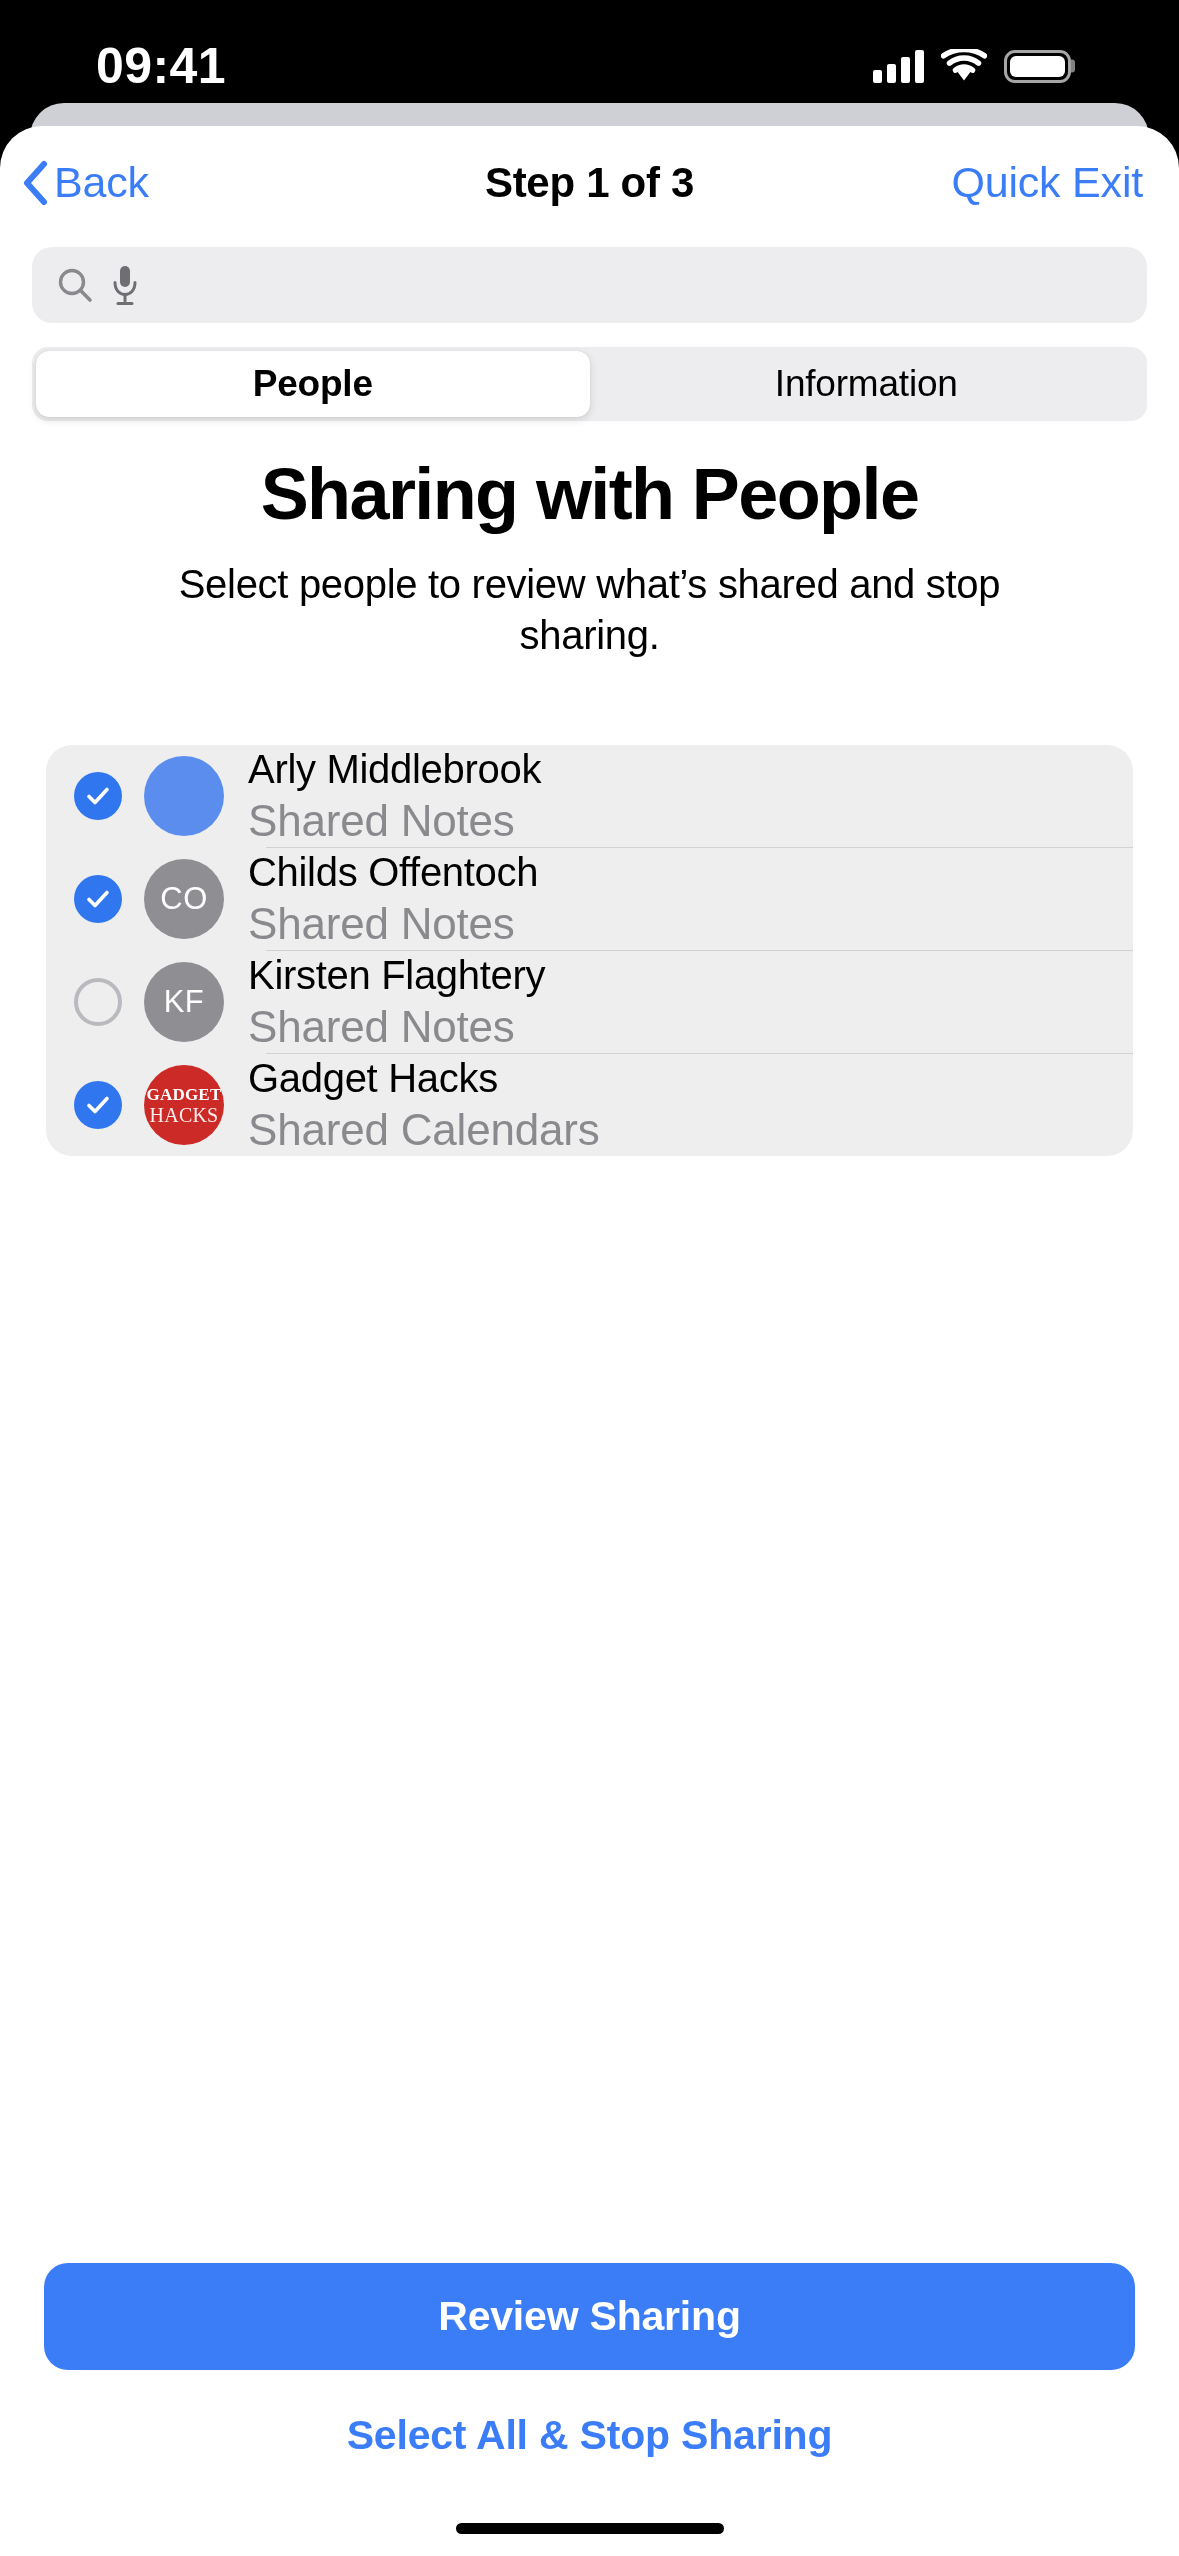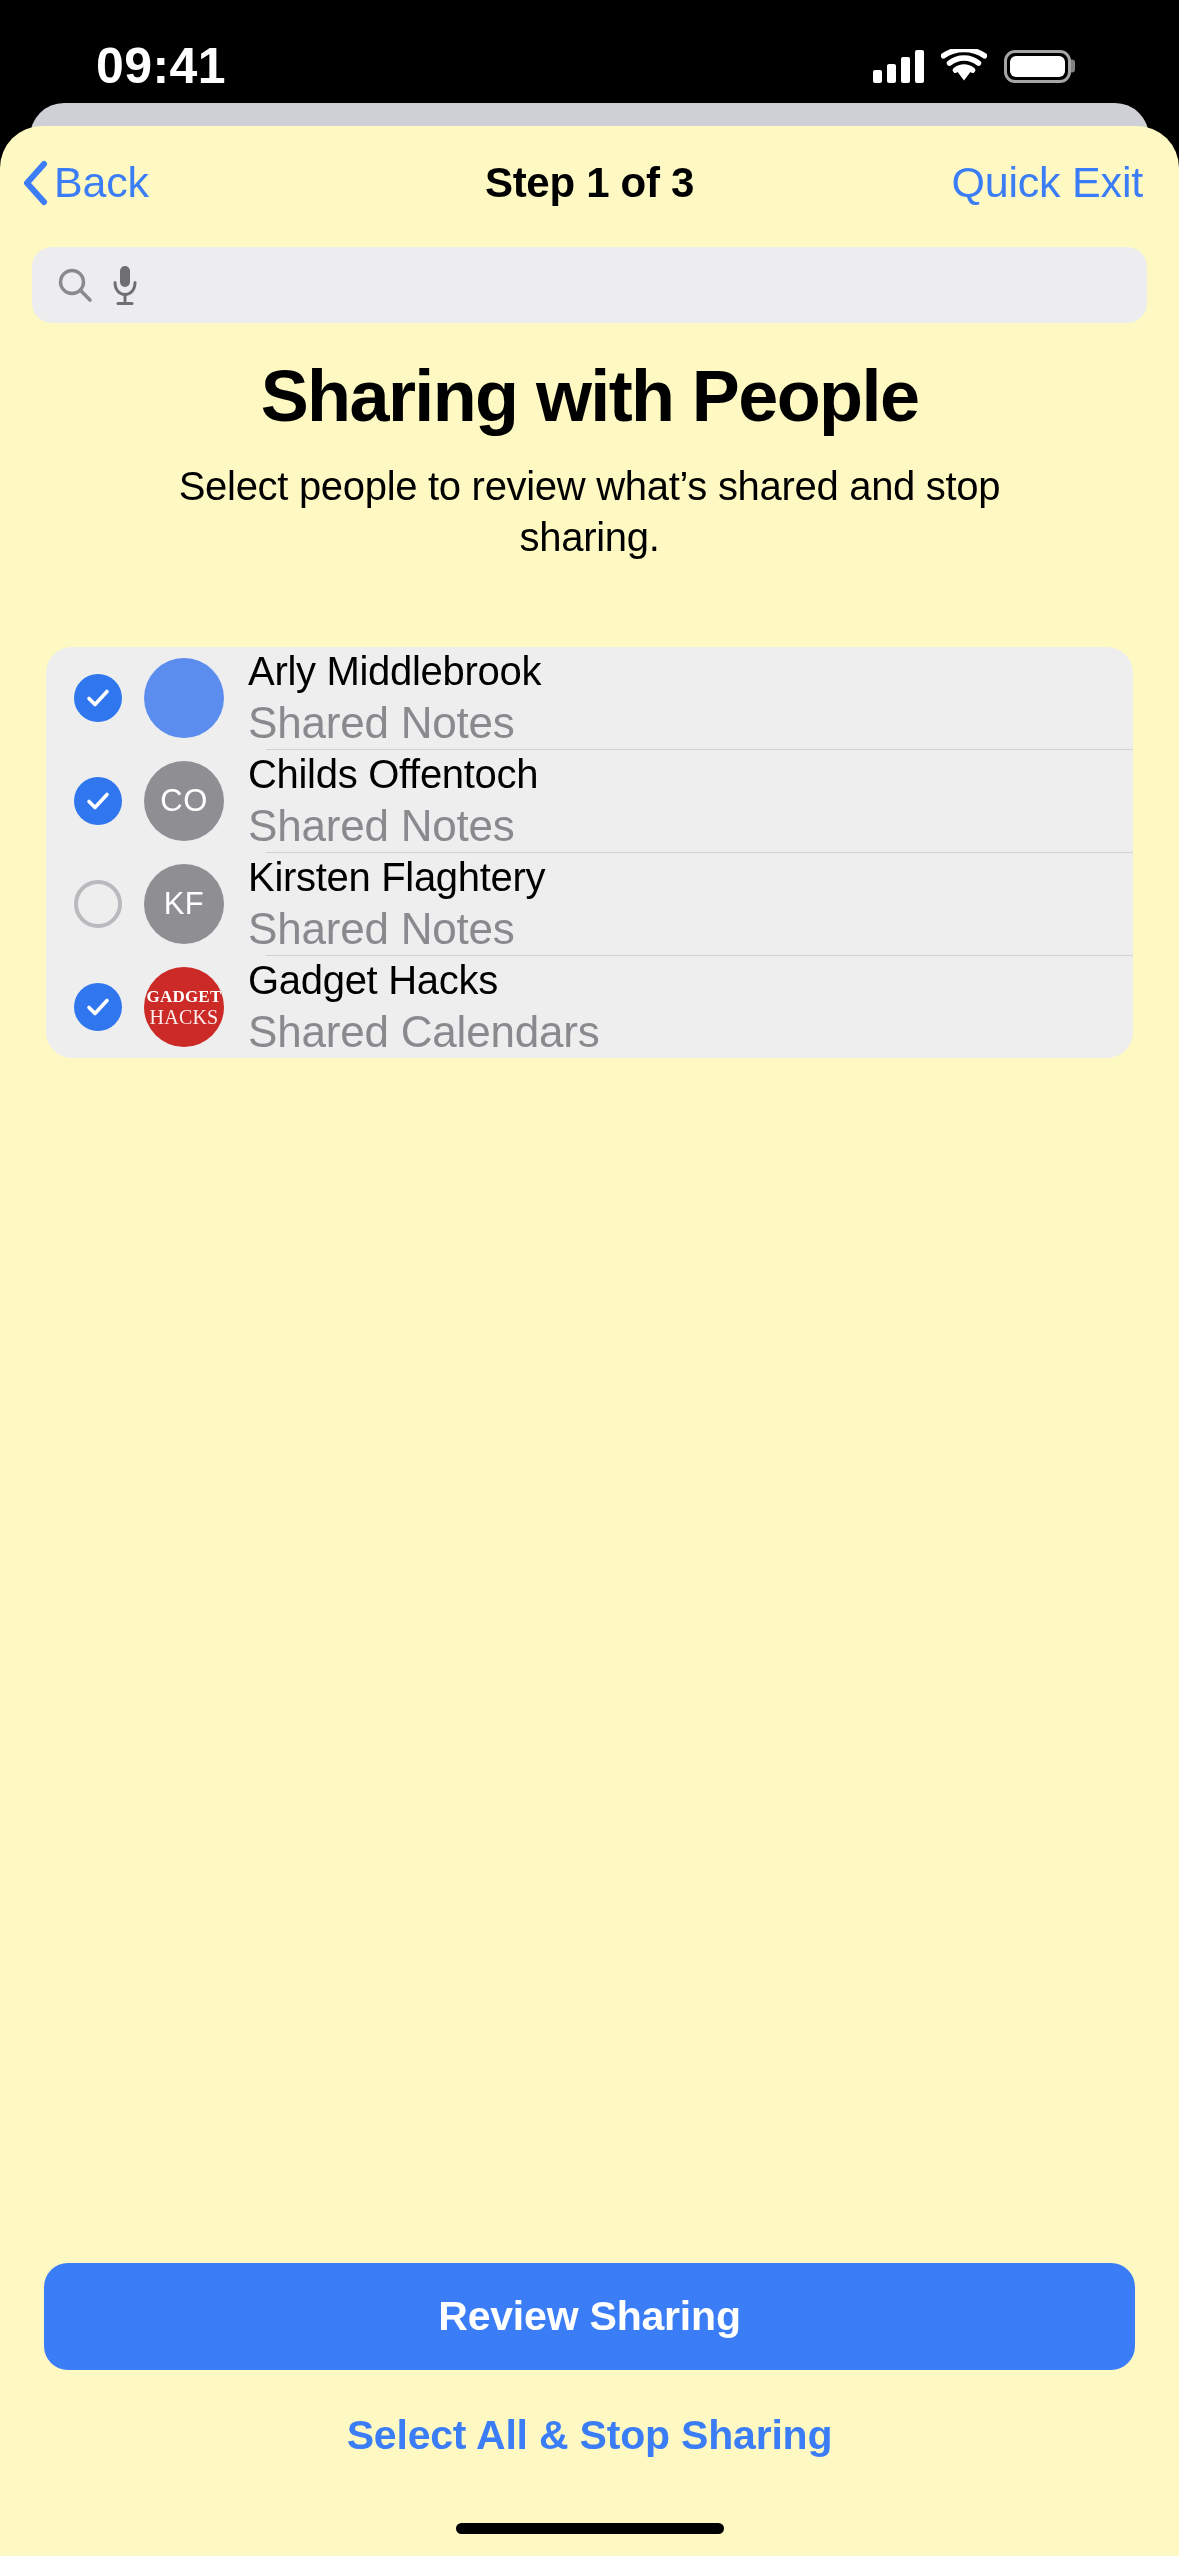--- a/index.html
+++ b/index.html
@@ -78,21 +78,21 @@
     border-radius: 34px 34px 0 0;
   }
 
   
   .sheet {
     position: absolute;
     top: 126px;
     left: 0;
     width: 1179px;
     height: 2430px;
-    background: #fef9c3;
+    background: #ffffff;
     border-radius: 42px 42px 0 0;
     overflow: hidden;
   }
 
   
   .navbar {
     position: relative;
     height: 113px;
     display: flex;
     align-items: center;
@@ -351,20 +351,26 @@
           <svg width="30" height="42" viewBox="0 0 30 42">
             <rect x="10" y="2" width="10" height="21" rx="5" fill="#6e6e73"></rect>
             <path d="M5 18.5 C5 26.5 10 30.5 15 30.5 C20 30.5 25 26.5 25 18.5" stroke="#6e6e73" stroke-width="3" fill="none" stroke-linecap="round"></path>
             <path d="M15 30.5 L15 37" stroke="#6e6e73" stroke-width="3" stroke-linecap="round"></path>
             <path d="M8 39.5 L22 39.5" stroke="#6e6e73" stroke-width="3" stroke-linecap="round"></path>
           </svg>
         </span>
       </div>
     </div>
 
+    <div class="segmented-wrap">
+      <div class="segmented">
+        <div class="seg active">People</div>
+        <div class="seg">Information</div>
+      </div>
+    </div>
 
     <div class="headline">Sharing with People</div>
     <div class="subhead">Select people to review what’s shared and stop sharing.</div>
 
     <div class="people-card">
 
       <div class="row-block">
         <div class="row-pad">
           <div class="person-row" style="width:100%">
             <div class="checkbox">

